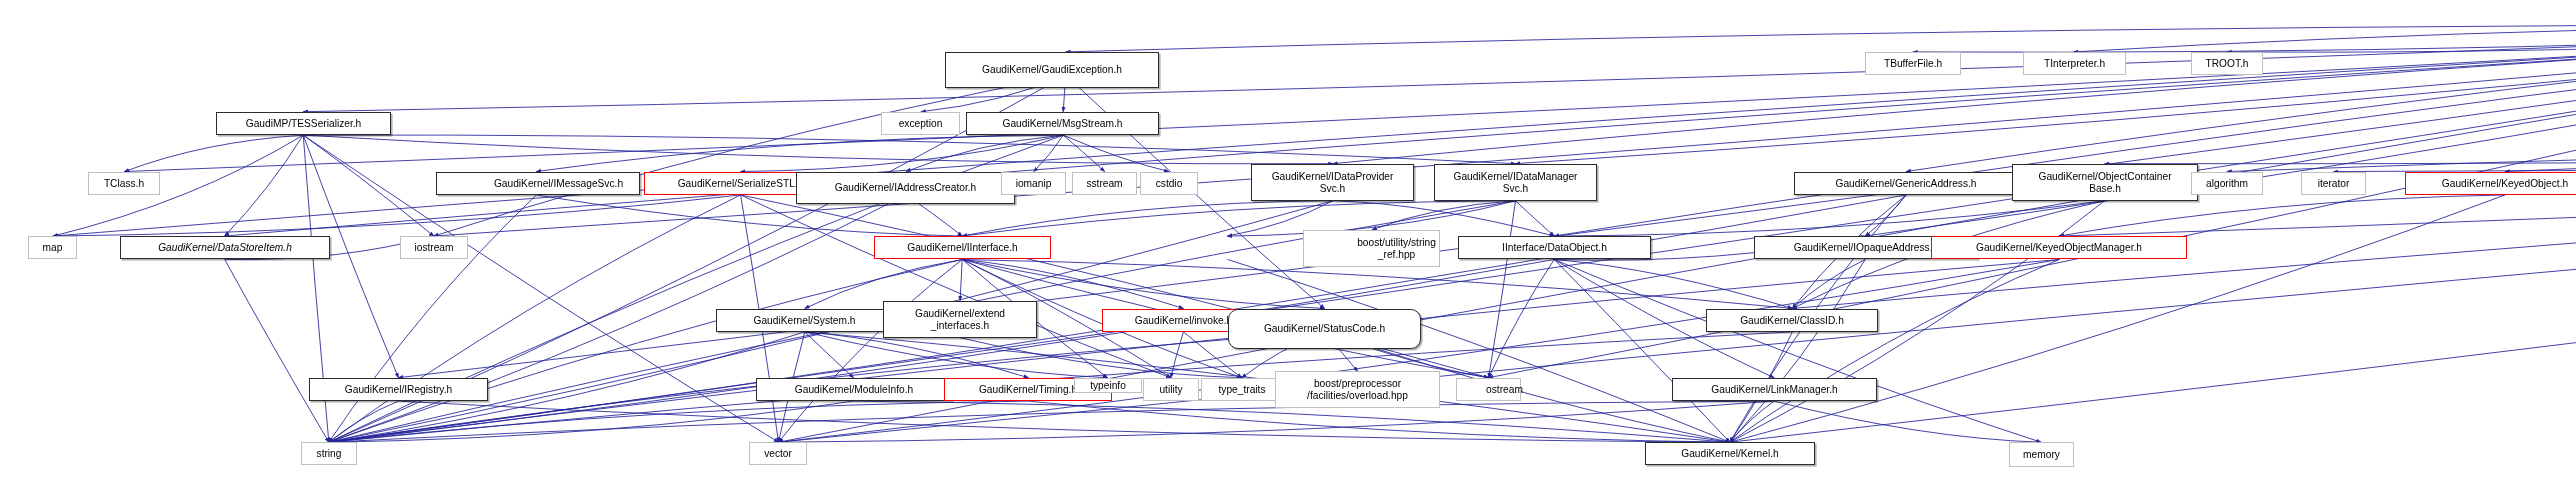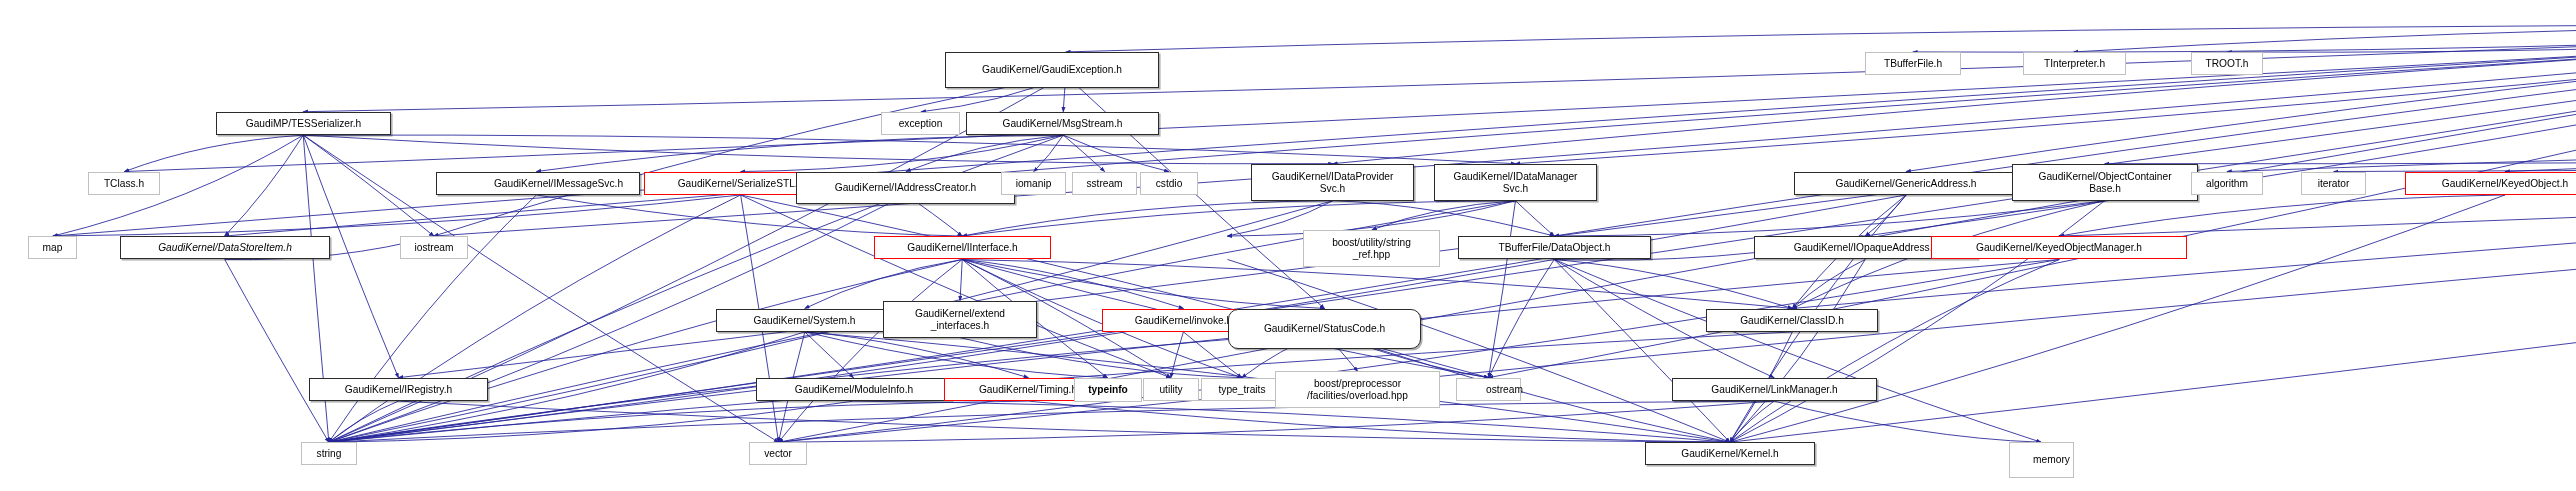--- a/index.html
+++ b/index.html
@@ -198,39 +198,39 @@
     <div class="node hdr" style="left: 1794px; top: 172px; width: 224px; height: 23.4px;"><span>GaudiKernel/GenericAddress.h</span></div>
     <div class="node hdr" style="left: 2012px; top: 164px; width: 186px; height: 37px;"><span>GaudiKernel/ObjectContainer
 Base.h</span></div>
     <div class="node sys" style="left: 2191px; top: 172px; width: 72px; height: 23.4px;"><span>algorithm</span></div>
     <div class="node sys" style="left: 2301px; top: 172px; width: 65px; height: 23.4px;"><span>iterator</span></div>
     <div class="node red" style="left: 2405px; top: 172px; width: 200px; height: 23.4px;"><span>GaudiKernel/KeyedObject.h</span></div>
     <div class="node sys" style="left: 28px; top: 236px; width: 49px; height: 23.4px;"><span>map</span></div>
     <div class="node hdr" style="left: 120px; top: 236px; width: 210px; height: 23.4px; font-style: italic;"><span>GaudiKernel/DataStoreItem.h</span></div>
     <div class="node sys" style="left: 400px; top: 236px; width: 68px; height: 23.4px;"><span>iostream</span></div>
     <div class="node red" style="left: 874px; top: 236px; width: 177px; height: 23.4px;"><span>GaudiKernel/IInterface.h</span></div>
-    <div class="node sys" style="left: 1303px; top: 230px; width: 137px; height: 37px;"><span>boost/utility/string
+    <div class="node sys" style="left: 1303px; top: 230px; width: 137px; height: 37px; justify-content: flex-end;"><span>boost/utility/string
 _ref.hpp</span></div>
-    <div class="node hdr" style="left: 1458px; top: 236px; width: 193px; height: 23.4px;"><span>TBufferFile/DataObject.h</span></div>
+    <div class="node hdr" style="left: 1458px; top: 236px; width: 193px; height: 23.4px;"><span>IInterface/DataObject.h</span></div>
     <div class="node hdr" style="left: 1754px; top: 236px; width: 224px; height: 23.4px;"><span>GaudiKernel/IOpaqueAddress.h</span></div>
     <div class="node red" style="left: 1931px; top: 236px; width: 256px; height: 23.4px;"><span>GaudiKernel/KeyedObjectManager.h</span></div>
     <div class="node hdr" style="left: 716px; top: 309px; width: 177px; height: 23.4px;"><span>GaudiKernel/System.h</span></div>
     <div class="node hdr" style="left: 883px; top: 301px; width: 154px; height: 37px;"><span>GaudiKernel/extend
 _interfaces.h</span></div>
     <div class="node red" style="left: 1102px; top: 309px; width: 163px; height: 23.4px;"><span>GaudiKernel/invoke.h</span></div>
     <div class="node hdr" style="left: 1228px; top: 309px; width: 193px; height: 40px; border-radius: 10px;"><span>GaudiKernel/StatusCode.h</span></div>
     <div class="node hdr" style="left: 1706px; top: 309px; width: 172px; height: 23.4px;"><span>GaudiKernel/ClassID.h</span></div>
     <div class="node hdr" style="left: 756px; top: 378px; width: 196px; height: 23.4px;"><span>GaudiKernel/ModuleInfo.h</span></div>
     <div class="node hdr" style="left: 309px; top: 378px; width: 179px; height: 23.4px;"><span>GaudiKernel/IRegistry.h</span></div>
     <div class="node red" style="left: 944px; top: 378px; width: 168px; height: 23.4px;"><span>GaudiKernel/Timing.h</span></div>
-    <div class="node sys" style="left: 1074px; top: 378px; width: 68px; height: 24px; font-weight: bold;"><span>typeinfo</span></div>
+    <div class="node sys" style="left: 1074px; top: 378px; width: 68px; height: 15px;"><span>typeinfo</span></div>
     <div class="node sys" style="left: 1143px; top: 378px; width: 56px; height: 23.4px;"><span>utility</span></div>
     <div class="node sys" style="left: 1201px; top: 378px; width: 82px; height: 23.4px;"><span>type_traits</span></div>
     <div class="node sys" style="left: 1275px; top: 371px; width: 165px; height: 37px;"><span>boost/preprocessor
 /facilities/overload.hpp</span></div>
     <div class="node sys" style="left: 1456px; top: 378px; width: 65px; height: 23.4px; padding-left: 32px;"><span>ostream</span></div>
     <div class="node hdr" style="left: 1672px; top: 378px; width: 205px; height: 23.4px;"><span>GaudiKernel/LinkManager.h</span></div>
     <div class="node sys" style="left: 301px; top: 442px; width: 56px; height: 23.4px;"><span>string</span></div>
     <div class="node sys" style="left: 749px; top: 442px; width: 58px; height: 23.4px;"><span>vector</span></div>
     <div class="node hdr" style="left: 1645px; top: 442px; width: 170px; height: 23.4px;"><span>GaudiKernel/Kernel.h</span></div>
-    <div class="node sys" style="left: 2009px; top: 442px; width: 65px; height: 36px; justify-content: flex-end;"><span>memory</span></div>
+    <div class="node sys" style="left: 2009px; top: 442px; width: 65px; height: 25px;"><span>memory</span></div>
   </div>
 
 
 </body></html>

